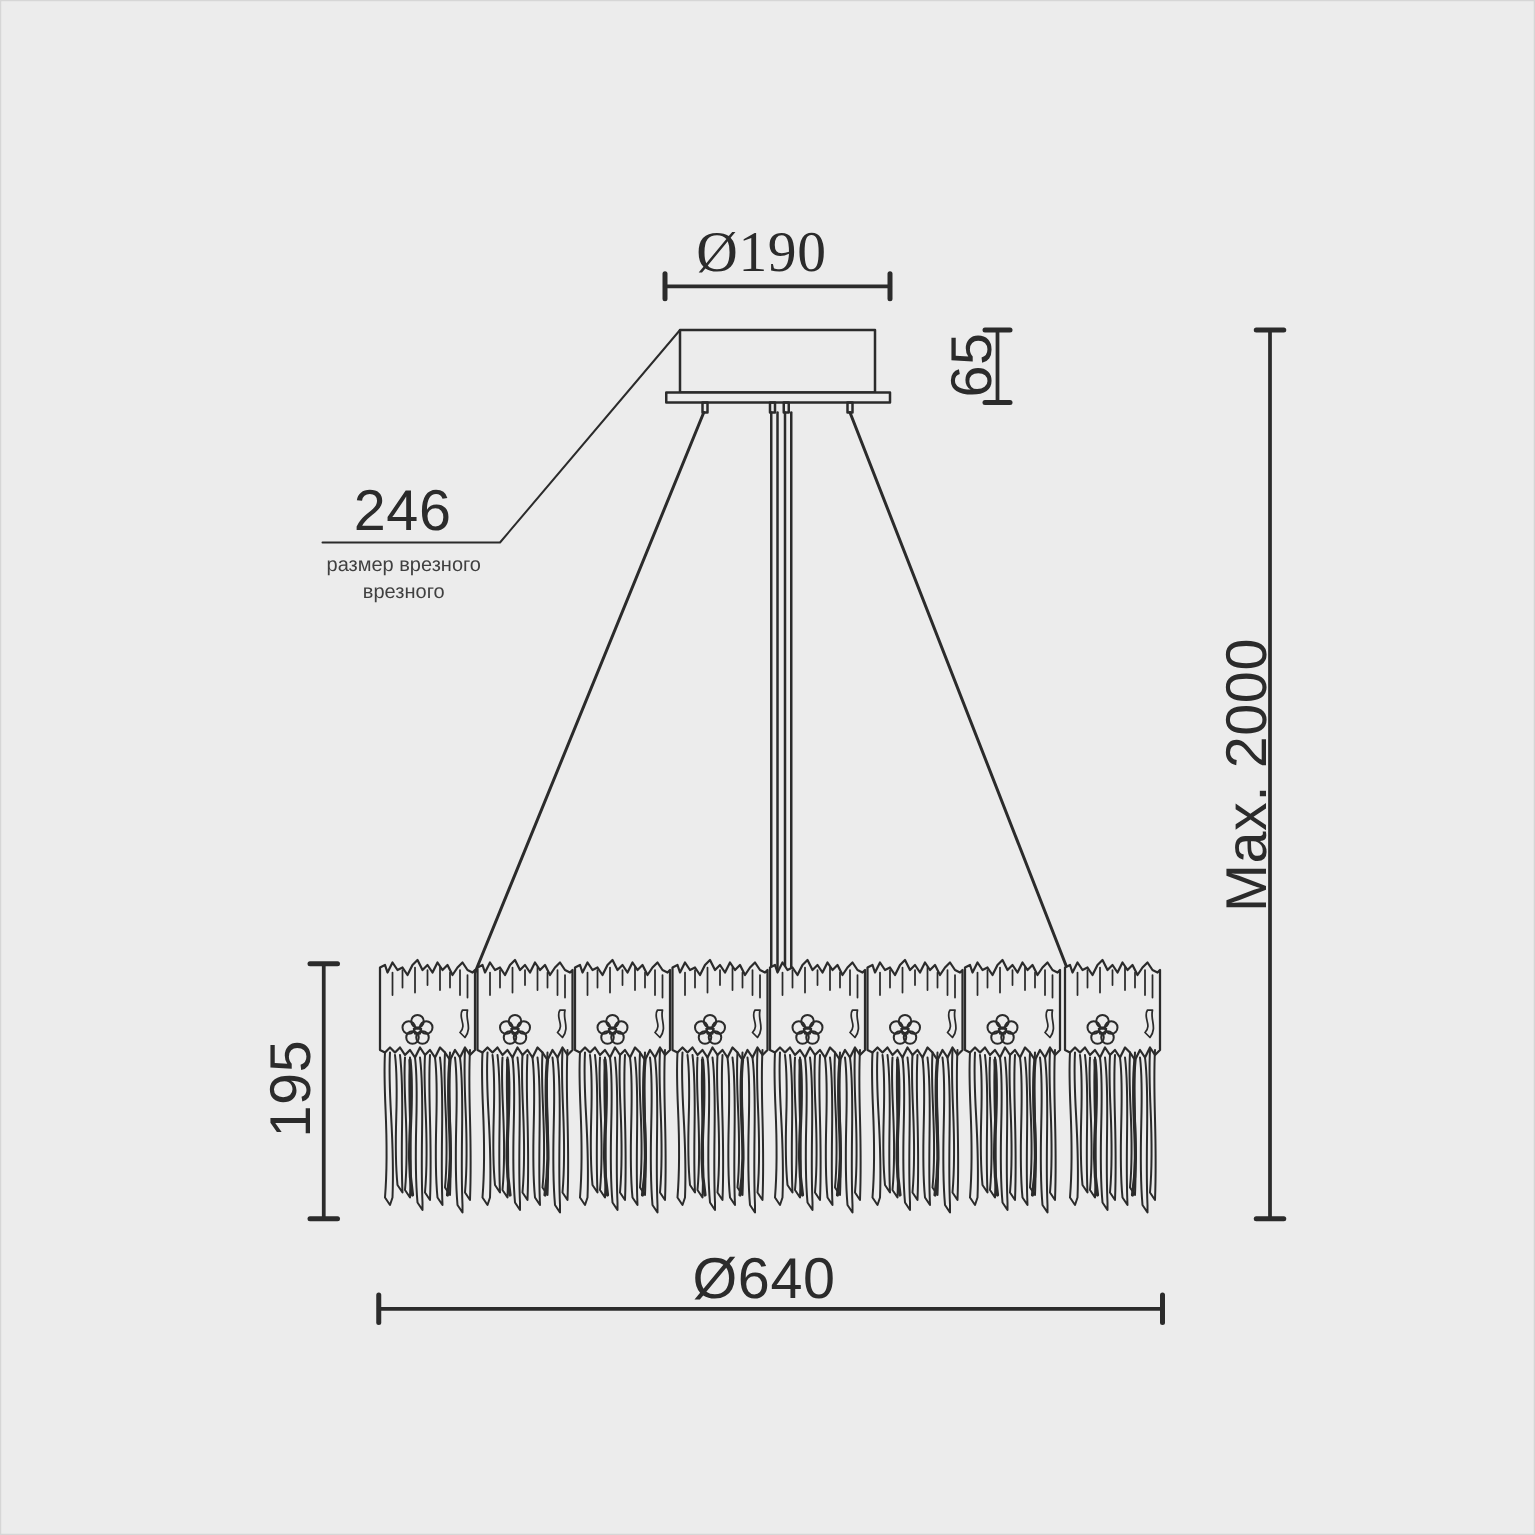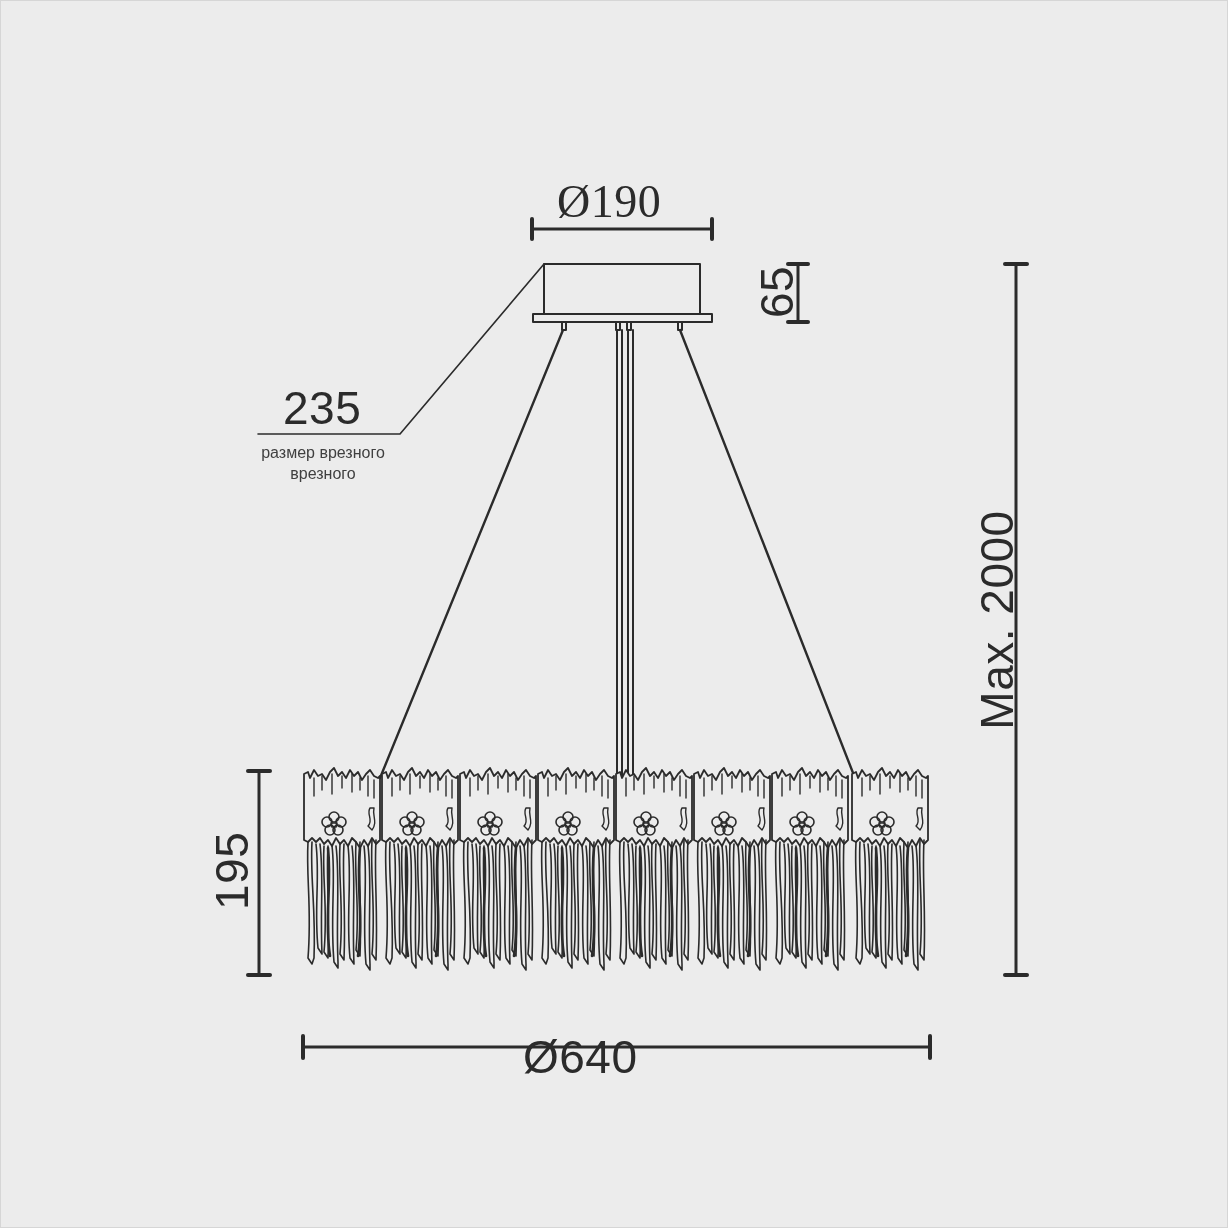--- a/index.html
+++ b/index.html
@@ -139,24 +139,24 @@
     <use href="#panel" x="692" y="768"></use>
     <use href="#panel" x="770" y="768"></use>
     <use href="#panel" x="850" y="768"></use>
   </g>
 </svg>
 
 <div class="dim-label" style="left:557px; top:179px;font-family:Liberation Serif, serif;">Ø190</div>
 
 <div class="dim-label rot" style="left:752px; top:270px; width:50px; height:46px; text-align:center;">65</div>
 
-<div class="dim-label" style="left:283px; top:385px;">235</div>
+<div class="dim-label" style="left:283px; top:385px;">246</div>
 
 <div class="note" style="left:228px; top:443px; width:190px;">
   <div>размер врезного</div>
   <div>врезного</div>
 </div>
 
 <div class="dim-label rot" style="left:862px; top:597px; width:270px; height:46px; text-align:center;">Max. 2000</div>
 
 <div class="dim-label rot" style="left:195px; top:850px; width:74px; height:46px; text-align:center;">195</div>
 
-<div class="dim-label" style="left:523px; top:999px;margin-top:35px;">Ø640</div>
+<div class="dim-label" style="left:554px; top:999px;">Ø640</div>
 
 </body></html>

